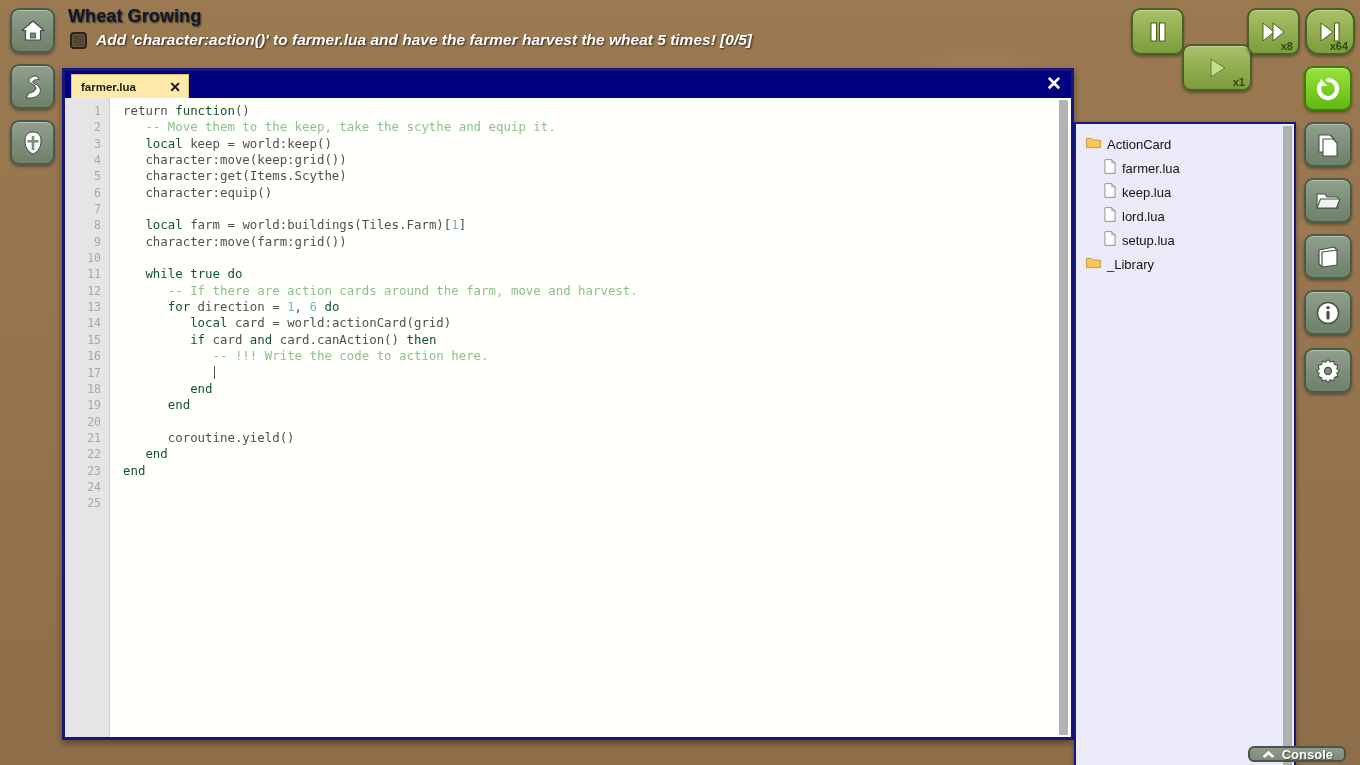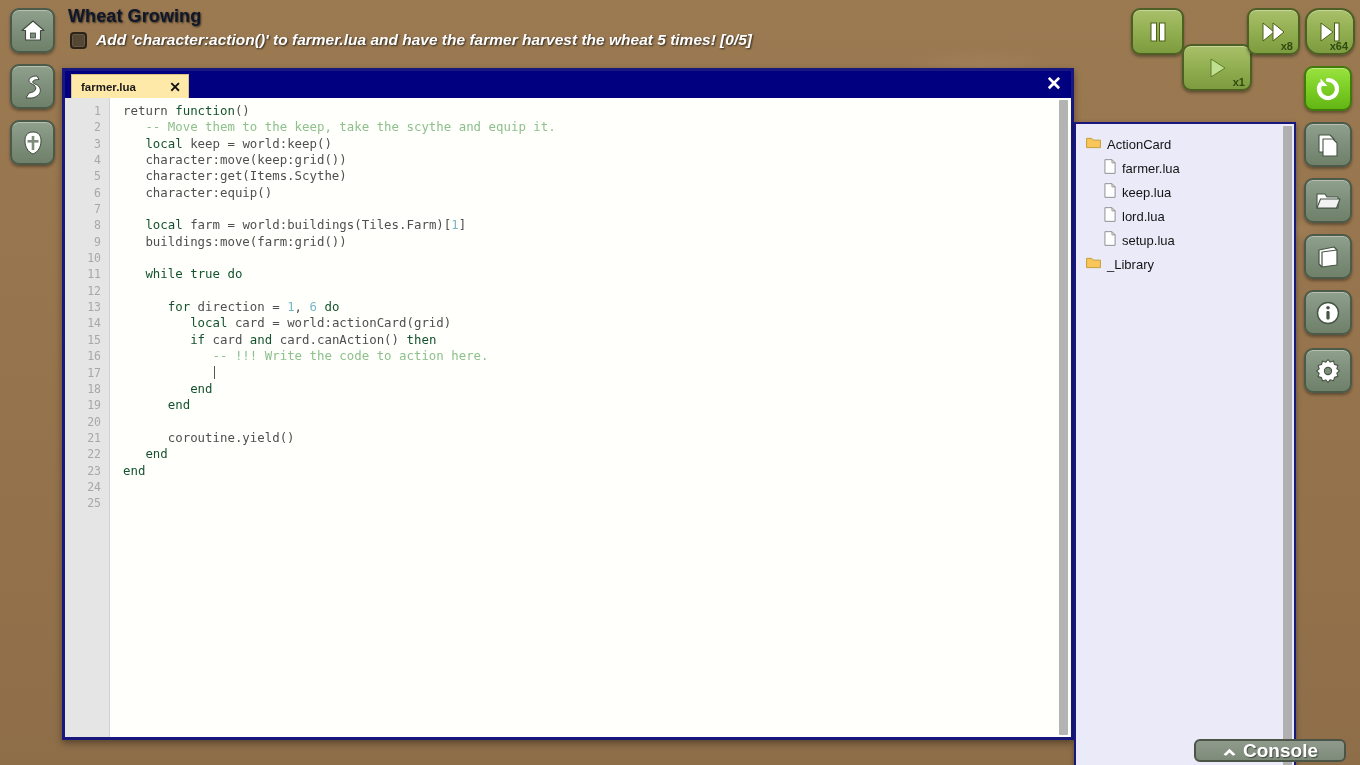--- a/index.html
+++ b/index.html
@@ -168,25 +168,25 @@
     position: absolute; right: 2px; top: 2px; bottom: 2px; width: 9px;
   }
   #tree-scroll .thumb {
     position:absolute; left:0; right:0; top:0; bottom:0;
     background: #b0b0b0; border-radius: 1px;
   }
 
   
   #console-btn {
     position: absolute; right: 14px; bottom: 3px;
-    height: 23px; padding: 0 26px;
+    height: 16px; padding: 0 11px;
     display: flex; align-items: center; gap: 6px;
     background: linear-gradient(180deg,#8f9a8c 0%, #7d8a79 100%);
     border: 2px solid #4a5447; border-radius: 6px;
-    color: #ffffff; font-size: 19px; font-weight: bold;
+    color: #ffffff; font-size: 13px; font-weight: bold;
     text-shadow: 1px 1px 1px rgba(0,0,0,.5);
     cursor: pointer;
   }
 </style>
 </head>
 <body>
 
 <div class="gbtn" style="left:10px; top:8px; width:45px; height:45px;">
   <span>
     <svg width="26" height="26" viewBox="0 0 26 26">
@@ -355,24 +355,24 @@
     <div id="code-area">
       <div id="code-lines">
           <div class="codeline"><span>return </span><span class="kw">function</span><span>()</span></div>
           <div class="codeline"><span>   </span><span class="cmt">-- Move them to the keep, take the scythe and equip it.</span></div>
           <div class="codeline"><span>   </span><span class="kw">local</span><span> keep = world:keep()</span></div>
           <div class="codeline"><span>   character:move(keep:grid())</span></div>
           <div class="codeline"><span>   character:get(Items.Scythe)</span></div>
           <div class="codeline"><span>   character:equip()</span></div>
           <div class="codeline">&nbsp;</div>
           <div class="codeline"><span>   </span><span class="kw">local</span><span> farm = world:buildings(Tiles.Farm)[</span><span class="num">1</span><span>]</span></div>
-          <div class="codeline"><span>   buildings:move(farm:grid())</span></div>
+          <div class="codeline"><span>   character:move(farm:grid())</span></div>
           <div class="codeline">&nbsp;</div>
           <div class="codeline"><span>   </span><span class="kw">while</span><span> </span><span class="kw">true</span><span> </span><span class="kw">do</span></div>
-          <div class="codeline"><span>      </span></div>
+          <div class="codeline"><span>      </span><span class="cmt">-- If there are action cards around the farm, move and harvest.</span></div>
           <div class="codeline"><span>      </span><span class="kw">for</span><span> direction = </span><span class="num">1</span><span>, </span><span class="num">6</span><span> </span><span class="kw">do</span></div>
           <div class="codeline"><span>         </span><span class="kw">local</span><span> card = world:actionCard(grid)</span></div>
           <div class="codeline"><span>         </span><span class="kw">if</span><span> card </span><span class="kw">and</span><span> card.canAction() </span><span class="kw">then</span></div>
           <div class="codeline"><span>            </span><span class="cmt">-- !!! Write the code to action here.</span></div>
           <div class="codeline"><span>            </span><span class="caret"></span></div>
           <div class="codeline"><span>         </span><span class="kw">end</span></div>
           <div class="codeline"><span>      </span><span class="kw">end</span></div>
           <div class="codeline">&nbsp;</div>
           <div class="codeline"><span>      coroutine.yield()</span></div>
           <div class="codeline"><span>   </span><span class="kw">end</span></div>

